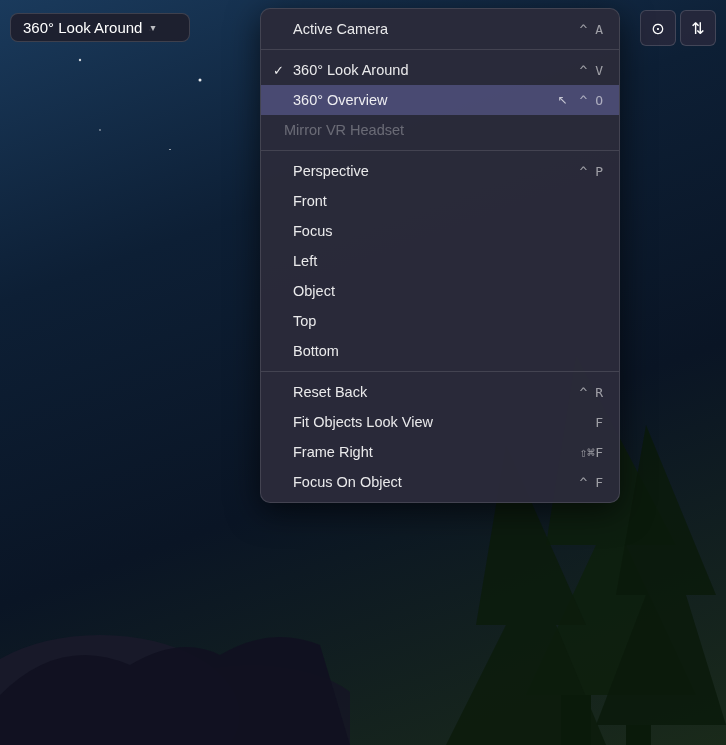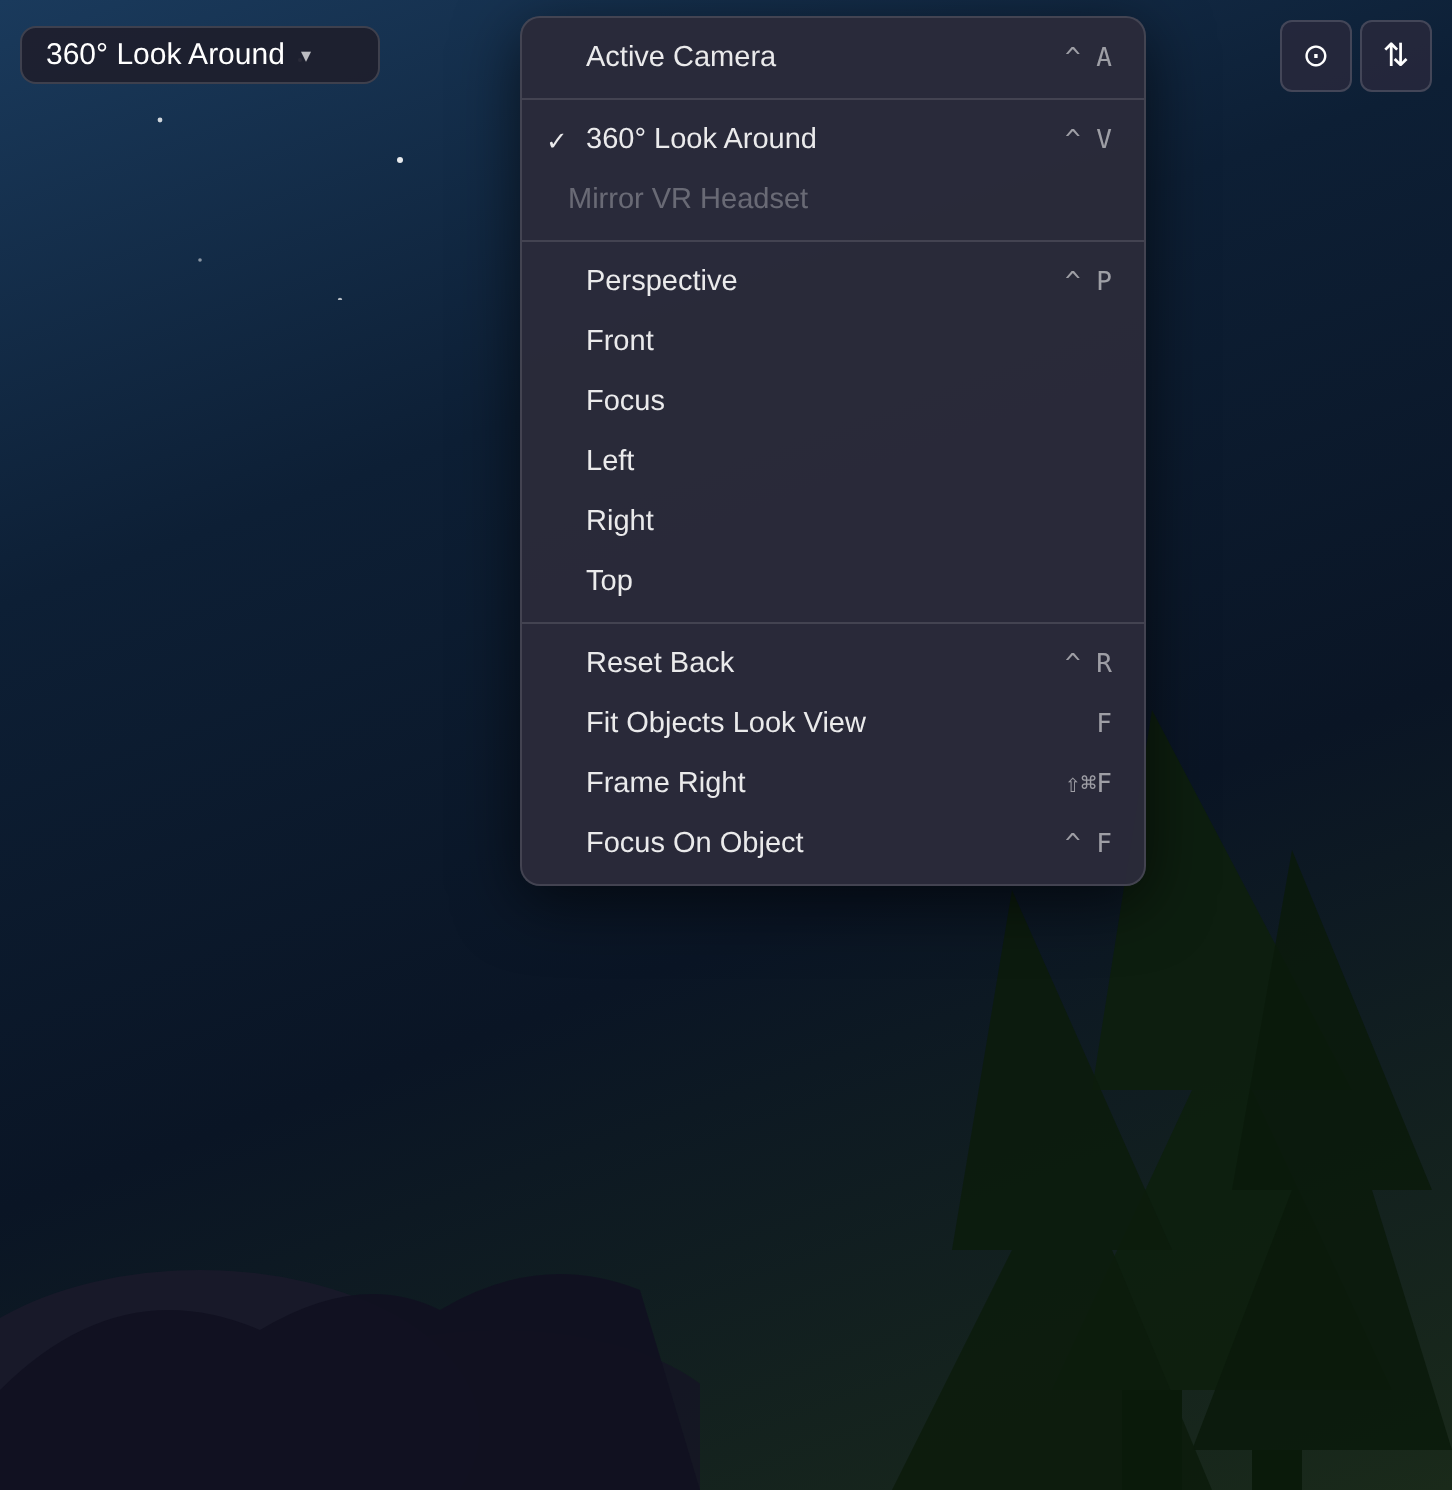--- a/index.html
+++ b/index.html
@@ -96,21 +96,21 @@
       cursor: pointer;
       color: white;
       font-size: 16px;
     }
 
     
     .dropdown-menu {
       position: absolute;
       top: 8px;
       left: 260px;
-      width: 313px;
+      width: 360px;
       background: rgba(42, 42, 58, 0.97);
       border-radius: 10px;
       border: 1px solid rgba(255,255,255,0.12);
       box-shadow: 0 8px 32px rgba(0,0,0,0.6);
       overflow: hidden;
       color: white;
     }
 
     .menu-section {
       padding: 5px 0;
@@ -225,44 +225,52 @@
       <span class="label">Active Camera</span>
       <span class="shortcut">^ A</span>
     </div>
   </div>
 
   <div class="menu-section">
     <div class="menu-item checked">
       <span class="label">360° Look Around</span>
       <span class="shortcut">^ V</span>
     </div>
+    <div class="menu-item highlighted">
+      <span class="label">360° Overview</span>
+      <span class="cursor-indicator">↖</span>
+      <span class="shortcut">^ O</span>
+    </div>
     <div class="menu-item disabled">
       <span class="label">Mirror VR Headset</span>
     </div>
   </div>
 
   <div class="menu-section">
     <div class="menu-item">
       <span class="label">Perspective</span>
       <span class="shortcut">^ P</span>
     </div>
     <div class="menu-item">
       <span class="label">Front</span>
     </div>
     <div class="menu-item">
       <span class="label">Focus</span>
     </div>
     <div class="menu-item">
       <span class="label">Left</span>
     </div>
     <div class="menu-item">
-      <span class="label">Right</span>
+      <span class="label">Object</span>
     </div>
     <div class="menu-item">
       <span class="label">Top</span>
+    </div>
+    <div class="menu-item">
+      <span class="label">Bottom</span>
     </div>
   </div>
 
   <div class="menu-section">
     <div class="menu-item">
       <span class="label">Reset Back</span>
       <span class="shortcut">^ R</span>
     </div>
     <div class="menu-item">
       <span class="label">Fit Objects Look View</span>

